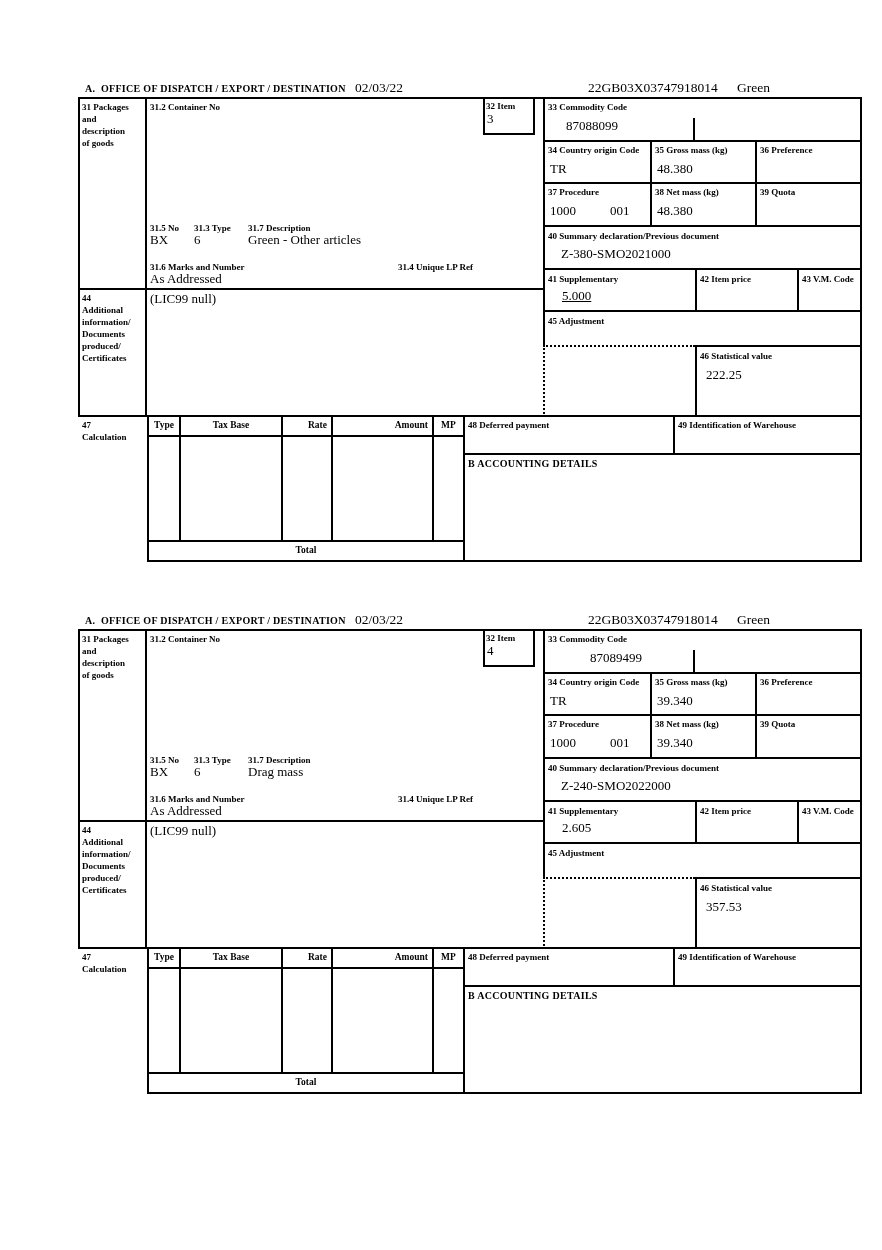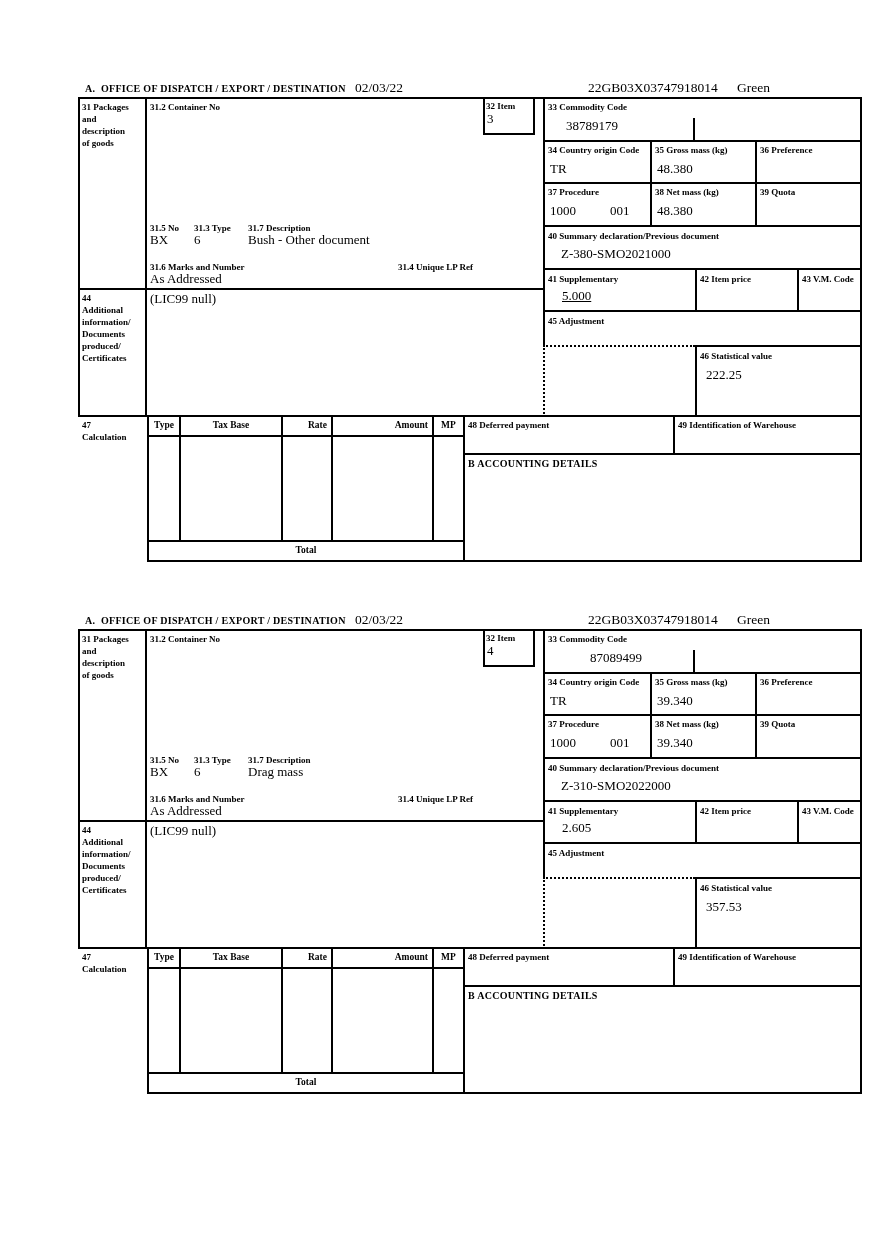--- a/index.html
+++ b/index.html
@@ -82,31 +82,31 @@
 Certificates</div>
     <div class="lbl" style="left:4px;top:339px;">47
 Calculation</div>
 
     <div class="lbl" style="left:72px;top:21px;">31.2 Container No</div>
     <div class="lbl" style="left:72px;top:142px;">31.5 No</div>
     <div class="lbl" style="left:116px;top:142px;">31.3 Type</div>
     <div class="lbl" style="left:170px;top:142px;">31.7 Description</div>
     <div class="val" style="left:72px;top:152px;">BX</div>
     <div class="val" style="left:116px;top:152px;">6</div>
-    <div class="val" style="left:170px;top:152px;">Bush - Other document</div>
+    <div class="val" style="left:170px;top:152px;">Green - Other articles</div>
     <div class="lbl" style="left:72px;top:181px;">31.6 Marks and Number</div>
     <div class="lbl" style="left:320px;top:181px;">31.4 Unique LP Ref</div>
     <div class="val" style="left:72px;top:191px;">As Addressed</div>
     <div class="val" style="left:72px;top:211px;">(LIC99 null)</div>
 
     <div class="lbl" style="left:408px;top:20px;">32 Item</div>
     <div class="val" style="left:409px;top:31px;">3</div>
 
     <div class="lbl" style="left:470px;top:21px;">33 Commodity Code</div>
-    <div class="val" style="left:488px;top:38px;">38789179</div>
+    <div class="val" style="left:488px;top:38px;">87088099</div>
     <div class="lbl" style="left:470px;top:64px;">34 Country origin Code</div>
     <div class="val" style="left:472px;top:81px;">TR</div>
     <div class="lbl" style="left:577px;top:64px;">35 Gross mass (kg)</div>
     <div class="val" style="left:579px;top:81px;">48.380</div>
     <div class="lbl" style="left:682px;top:64px;">36 Preference</div>
     <div class="lbl" style="left:470px;top:106px;">37 Procedure</div>
     <div class="val" style="left:472px;top:123px;">1000</div>
     <div class="val" style="left:532px;top:123px;">001</div>
     <div class="lbl" style="left:577px;top:106px;">38 Net mass (kg)</div>
     <div class="val" style="left:579px;top:123px;">48.380</div>
@@ -220,21 +220,21 @@
     <div class="val" style="left:579px;top:81px;">39.340</div>
     <div class="lbl" style="left:682px;top:64px;">36 Preference</div>
     <div class="lbl" style="left:470px;top:106px;">37 Procedure</div>
     <div class="val" style="left:472px;top:123px;">1000</div>
     <div class="val" style="left:532px;top:123px;">001</div>
     <div class="lbl" style="left:577px;top:106px;">38 Net mass (kg)</div>
     <div class="val" style="left:579px;top:123px;">39.340</div>
     <div class="lbl" style="left:682px;top:106px;">39 Quota</div>
 
     <div class="lbl" style="left:470px;top:150px;">40 Summary declaration/Previous document</div>
-    <div class="val" style="left:483px;top:166px;">Z-310-SMO2022000</div>
+    <div class="val" style="left:483px;top:166px;">Z-240-SMO2022000</div>
     <div class="lbl" style="left:470px;top:193px;">41 Supplementary</div>
     <div class="val" style="left:484px;top:208px;">2.605</div>
     <div class="lbl" style="left:622px;top:193px;">42 Item price</div>
     <div class="lbl" style="left:724px;top:193px;">43 V.M. Code</div>
     <div class="lbl" style="left:470px;top:235px;">45 Adjustment</div>
     <div class="lbl" style="left:622px;top:270px;">46 Statistical value</div>
     <div class="val" style="left:628px;top:287px;">357.53</div>
 
     <div class="th tc" style="left:71px;top:339px;width:30px;">Type</div>
     <div class="th tc" style="left:103px;top:339px;width:100px;">Tax Base</div>

